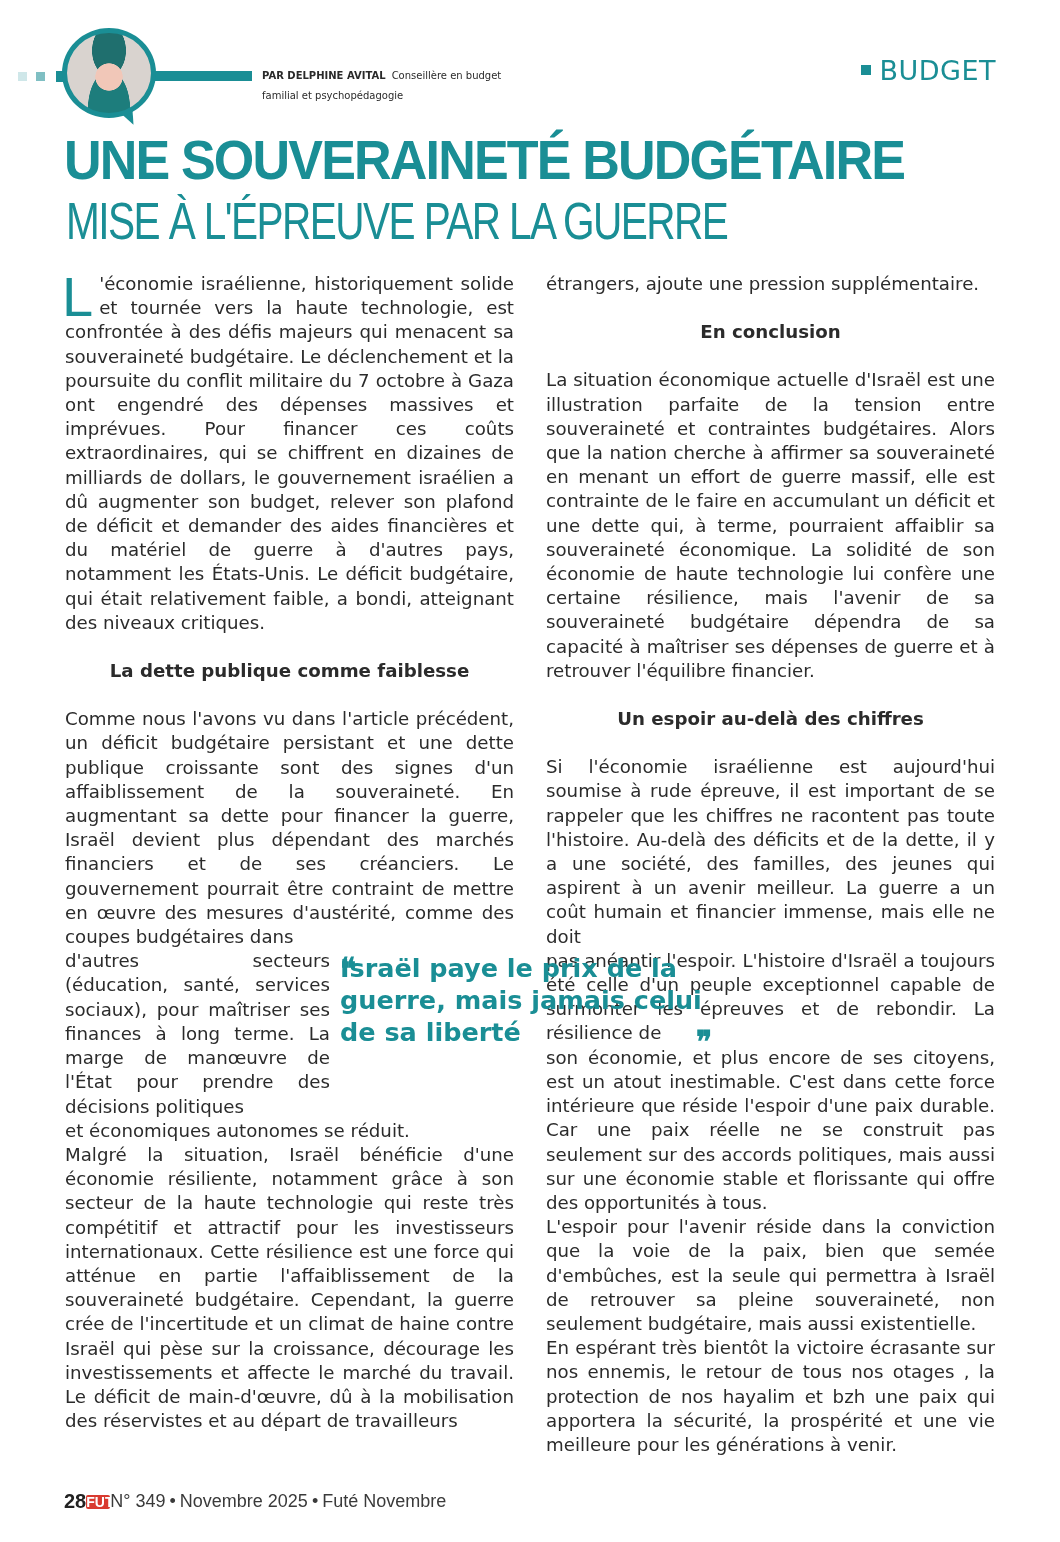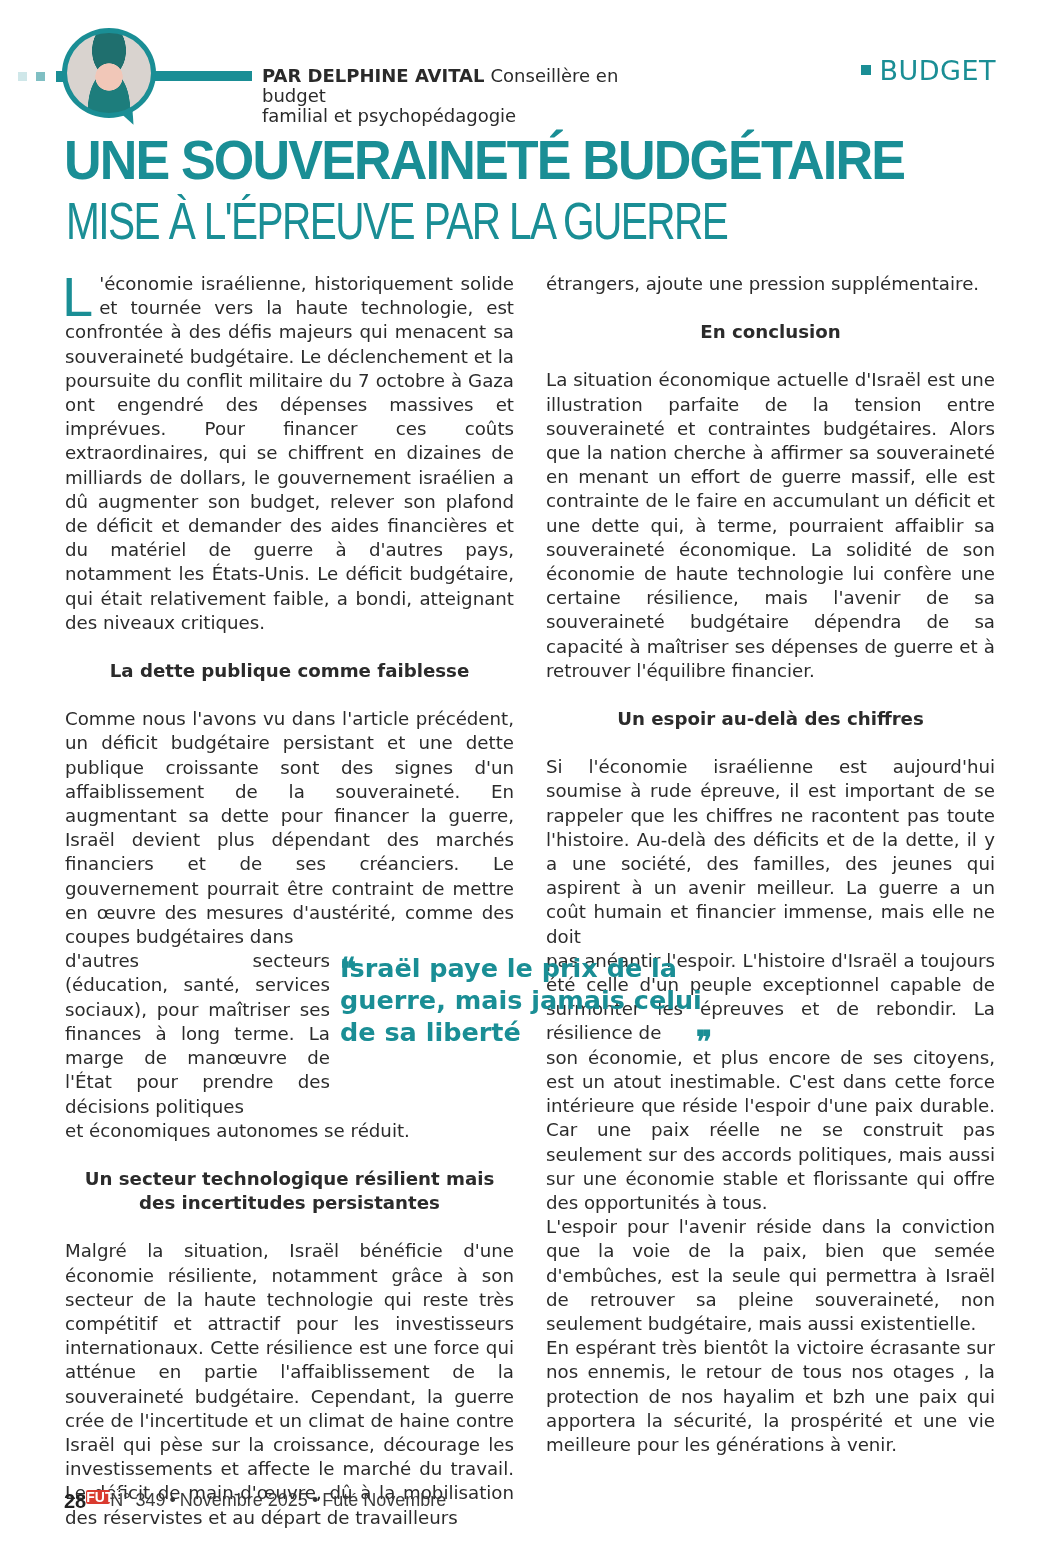--- a/index.html
+++ b/index.html
@@ -15,21 +15,21 @@
   .avatar-wrap { position: absolute; left: 62px; top: 28px; width: 100px; height: 96px; }
   .avatar { position: absolute; left: 0; top: 0; width: 94px; height: 90px; border-radius: 50%;
             border: 5px solid #1a8e95; box-sizing: border-box; overflow: hidden;
             background: radial-gradient(circle at 50% 55%, #f1c7b8 0 22%, transparent 23%),
                         radial-gradient(ellipse at 50% 22%, #1f6f6e 0 28%, transparent 29%),
                         radial-gradient(ellipse at 50% 95%, #1d7d7c 0 35%, transparent 36%),
                         #d9d3cf; }
   .avatar-tail { position: absolute; left: 56px; top: 80px; width: 0; height: 0;
                  border-left: 14px solid transparent; border-right: 2px solid transparent;
                  border-top: 18px solid #1a8e95; transform: rotate(-10deg); }
-  .byline { position: absolute; left: 262px; top: 66px; font-size: 18px; line-height: 20px; color: #2a2a2a; width: 380px; }
+  .byline { position: absolute; left: 262px; top: 66px; font-size: 10px; line-height: 20px; color: #2a2a2a; width: 380px; }
   .byline b { font-weight: bold; margin-right: 6px; }
   .rubric { position: absolute; right: 64px; top: 55px; font-size: 27px; font-weight: normal; color: #1a8e95; letter-spacing: 0.5px; }
   .rubric .sq { display: inline-block; width: 10px; height: 10px; background: #1a8e95; margin-right: 8px; vertical-align: middle; position: relative; top: -3px; }
 
   .title-main { position: absolute; left: 64px; top: 128px; font-family: "Liberation Sans", sans-serif;
                 font-weight: bold; font-size: 56px; color: #1a8e95; letter-spacing: -2px; line-height: 64px;
                 transform: scaleX(0.93); transform-origin: left; white-space: nowrap; }
   .title-sub { position: absolute; left: 66px; top: 192px; font-family: "Liberation Sans", sans-serif;
                font-weight: normal; font-size: 52px; color: #1a8e95; line-height: 58px; letter-spacing: -2px;
                transform: scaleX(0.78); transform-origin: left; white-space: nowrap; }
@@ -46,21 +46,21 @@
   .indent-right { margin-left: 184px; }
 
   
   .pullquote { position: absolute; left: 340px; top: 952px; width: 380px; text-align: left;
                font-size: 25.5px; line-height: 32px; font-weight: bold; color: #1a8e95; }
   .q-open { position: absolute; left: 340px; top: 954px; font-size: 30px; font-weight: bold; color: #1a8e95; font-family: "DejaVu Serif", serif; line-height: 30px; }
   .q-close { position: absolute; left: 696px; top: 1027px; font-size: 30px; font-weight: bold; color: #1a8e95; font-family: "DejaVu Serif", serif; line-height: 30px; }
 
   
   .footer { position: absolute; left: 64px; top: 1490px; font-size: 18px; color: #3a3a3a;
-            font-family: "Liberation Sans", sans-serif; display: flex; gap: 0; }
+            font-family: "Liberation Sans", sans-serif; display: flex; align-items: center; gap: 0; }
   .footer .page { font-weight: bold; font-size: 20px; color: #222; }
   .footer .logo { display: inline-block; width: 24px; height: 14px; background: #d93a2f; color: #fff;
                   font-size: 14px; font-weight: bold; text-align: center; line-height: 14px; border-radius: 2px; }
   .footer .dot { margin: 0 4px; }
 </style>
 </head>
 <body>
 
 <div class="deco-sq s1"></div>
 <div class="deco-sq s2"></div>
@@ -84,21 +84,20 @@
 <div class="title-sub">MISE À L'ÉPREUVE PAR LA GUERRE</div>
 
 <div class="col col-left">
   <p>
     <span class="dropcap">L</span><span>'économie israélienne, historiquement solide et tournée vers la haute technologie, est confrontée à des défis majeurs qui menacent sa souveraineté budgétaire. Le déclenchement et la poursuite du conflit militaire du 7 octobre à Gaza ont engendré des dépenses massives et imprévues. Pour financer ces coûts extraordinaires, qui se chiffrent en dizaines de milliards de dollars, le gouvernement israélien a dû augmenter son budget, relever son plafond de déficit et demander des aides financières et du matériel de guerre à d'autres pays, notamment les États-Unis. Le déficit budgétaire, qui était relativement faible, a bondi, atteignant des niveaux critiques.</span>
   </p>
   <p class="h">La dette publique comme faiblesse</p>
   <p>Comme nous l'avons vu dans l'article précédent, un déficit budgétaire persistant et une dette publique croissante sont des signes d'un affaiblissement de la souveraineté. En augmentant sa dette pour financer la guerre, Israël devient plus dépendant des marchés financiers et de ses créanciers. Le gouvernement pourrait être contraint de mettre en œuvre des mesures d'austérité, comme des coupes budgétaires dans</p>
   <p class="wrap-left">d'autres secteurs (éducation, santé, services sociaux), pour maîtriser ses finances à long terme. La marge de manœuvre de l'État pour prendre des décisions politiques</p>
   <p>et économiques autonomes se réduit.</p>
-  <p class="h">Un secteur technologique résilient mais des incertitudes persistantes</p>
   <p>Malgré la situation, Israël bénéficie d'une économie résiliente, notamment grâce à son secteur de la haute technologie qui reste très compétitif et attractif pour les investisseurs internationaux. Cette résilience est une force qui atténue en partie l'affaiblissement de la souveraineté budgétaire. Cependant, la guerre crée de l'incertitude et un climat de haine contre Israël qui pèse sur la croissance, décourage les investissements et affecte le marché du travail. Le déficit de main-d'œuvre, dû à la mobilisation des réservistes et au départ de travailleurs</p>
 </div>
 
 <div class="col col-right">
   <p>étrangers, ajoute une pression supplémentaire.</p>
   <p class="h">En conclusion</p>
   <p>La situation économique actuelle d'Israël est une illustration parfaite de la tension entre souveraineté et contraintes budgétaires. Alors que la nation cherche à affirmer sa souveraineté en menant un effort de guerre massif, elle est contrainte de le faire en accumulant un déficit et une dette qui, à terme, pourraient affaiblir sa souveraineté économique. La solidité de son économie de haute technologie lui confère une certaine résilience, mais l'avenir de sa souveraineté budgétaire dépendra de sa capacité à maîtriser ses dépenses de guerre et à retrouver l'équilibre financier.</p>
   <p class="h">Un espoir au-delà des chiffres</p>
   <p>Si l'économie israélienne est aujourd'hui soumise à rude épreuve, il est important de se rappeler que les chiffres ne racontent pas toute l'histoire. Au-delà des déficits et de la dette, il y a une société, des familles, des jeunes qui aspirent à un avenir meilleur. La guerre a un coût humain et financier immense, mais elle ne doit</p>
   <p class="indent-right">pas anéantir l'espoir. L'histoire d'Israël a toujours été celle d'un peuple exceptionnel capable de surmonter les épreuves et de rebondir. La résilience de</p>

